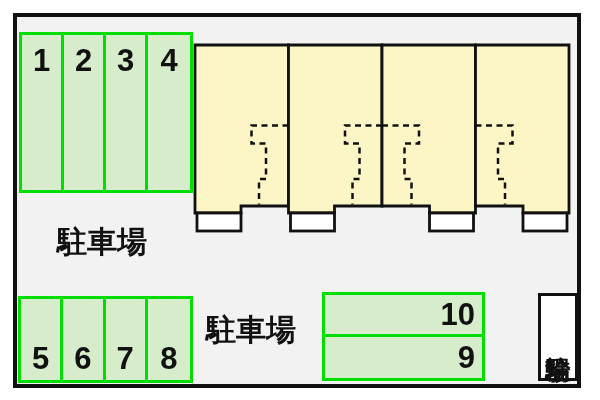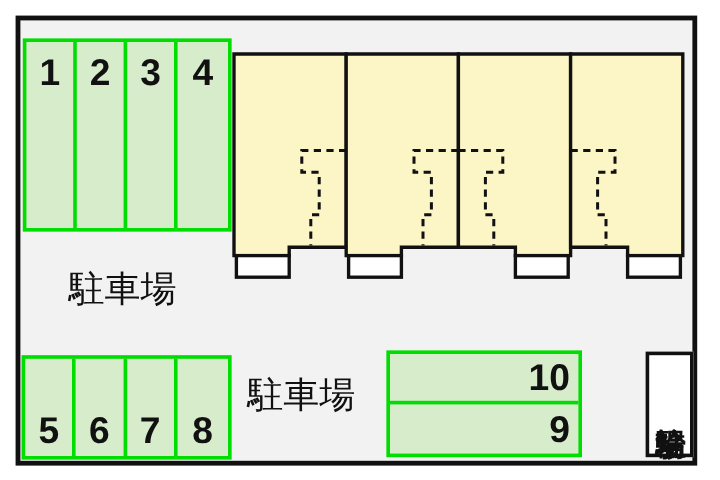--- a/index.html
+++ b/index.html
@@ -49,21 +49,21 @@
   }
   .block-a .stall { border-right: 3px solid var(--space-border, #00dd00); align-items: flex-start; padding-top: 10px; }
   .block-b .stall { border-right: 3px solid var(--space-border, #00dd00); align-items: flex-end;  padding-bottom: 6px; }
   .block-a .stall:last-child, .block-b .stall:last-child { border-right: none; }
   .block-c .stall { justify-content: flex-end; align-items: center; padding-right: 7px; }
   .block-c .stall:first-child { border-bottom: 3px solid var(--space-border, #00dd00); }
   
   .area-label {
     position: absolute;
     font-size: 30px;
-    font-weight: normal;
+    font-weight: bold;
     line-height: 1;
     letter-spacing: 0px;
     color: #111;
     white-space: nowrap;
   }
   .label-upper { left: 57px;  top: 227px; }
   .label-lower { left: 206px; top: 315px; }
   
   .bicycle-box {
     position: absolute;

